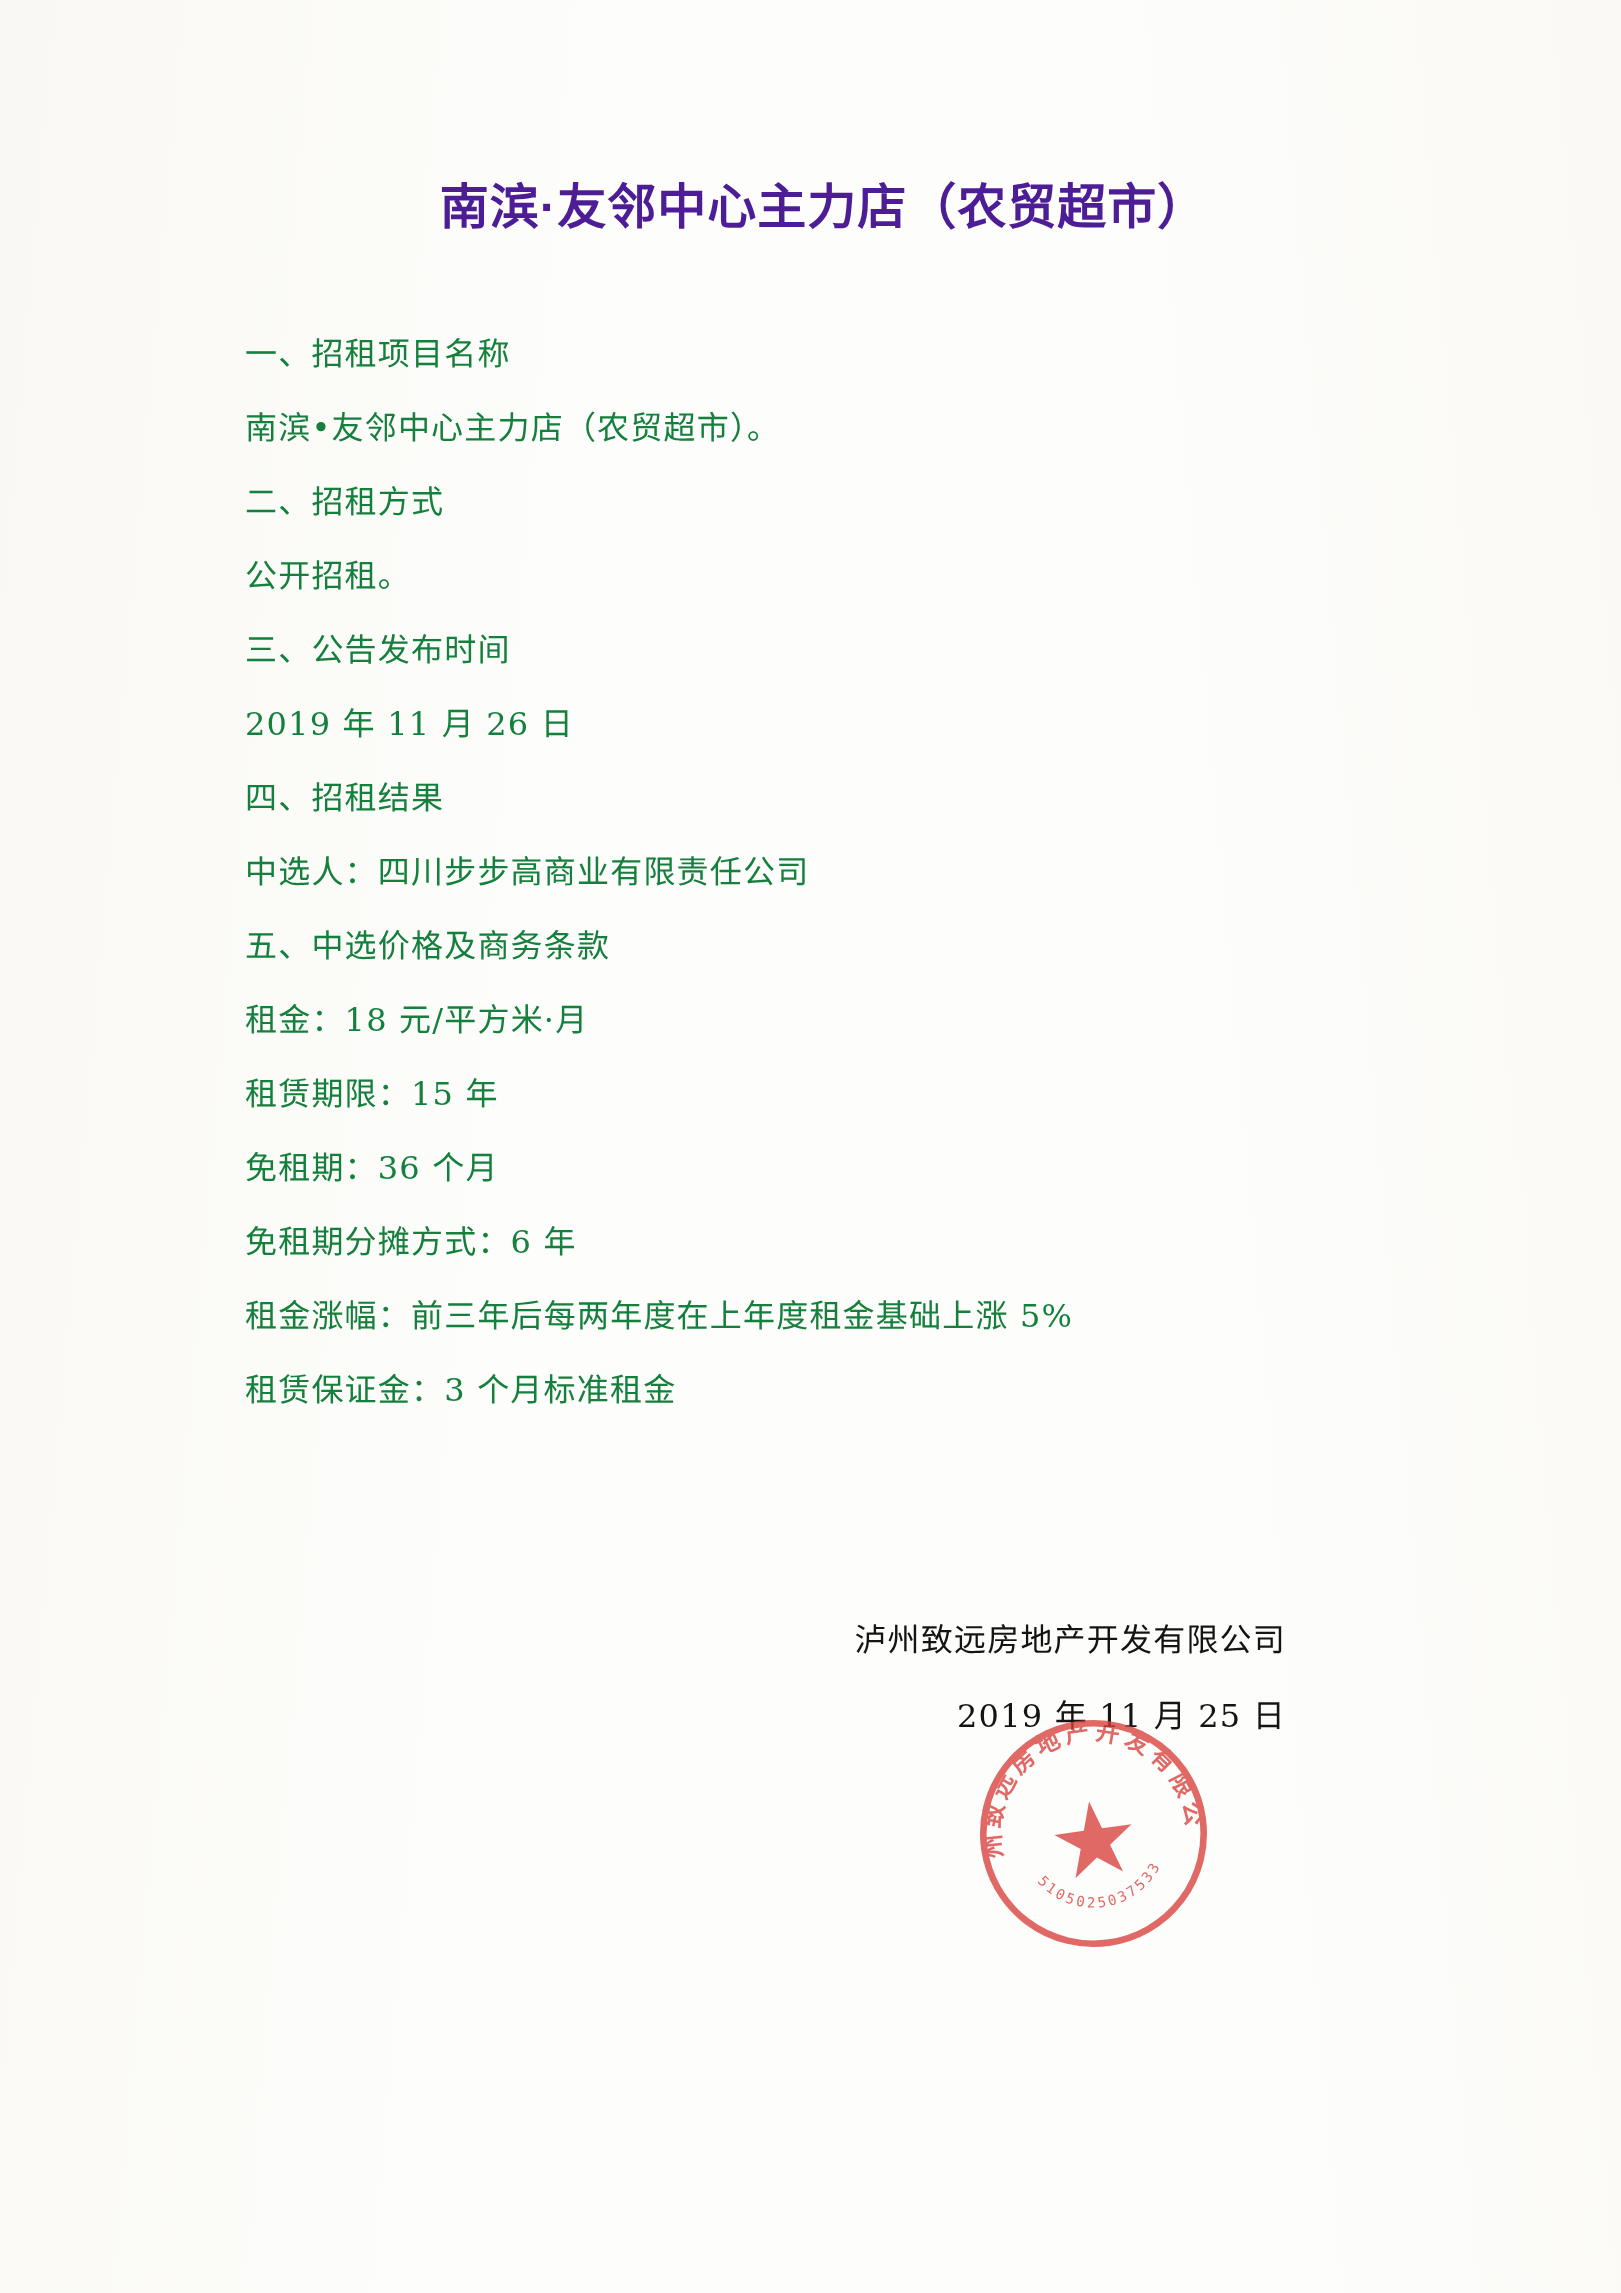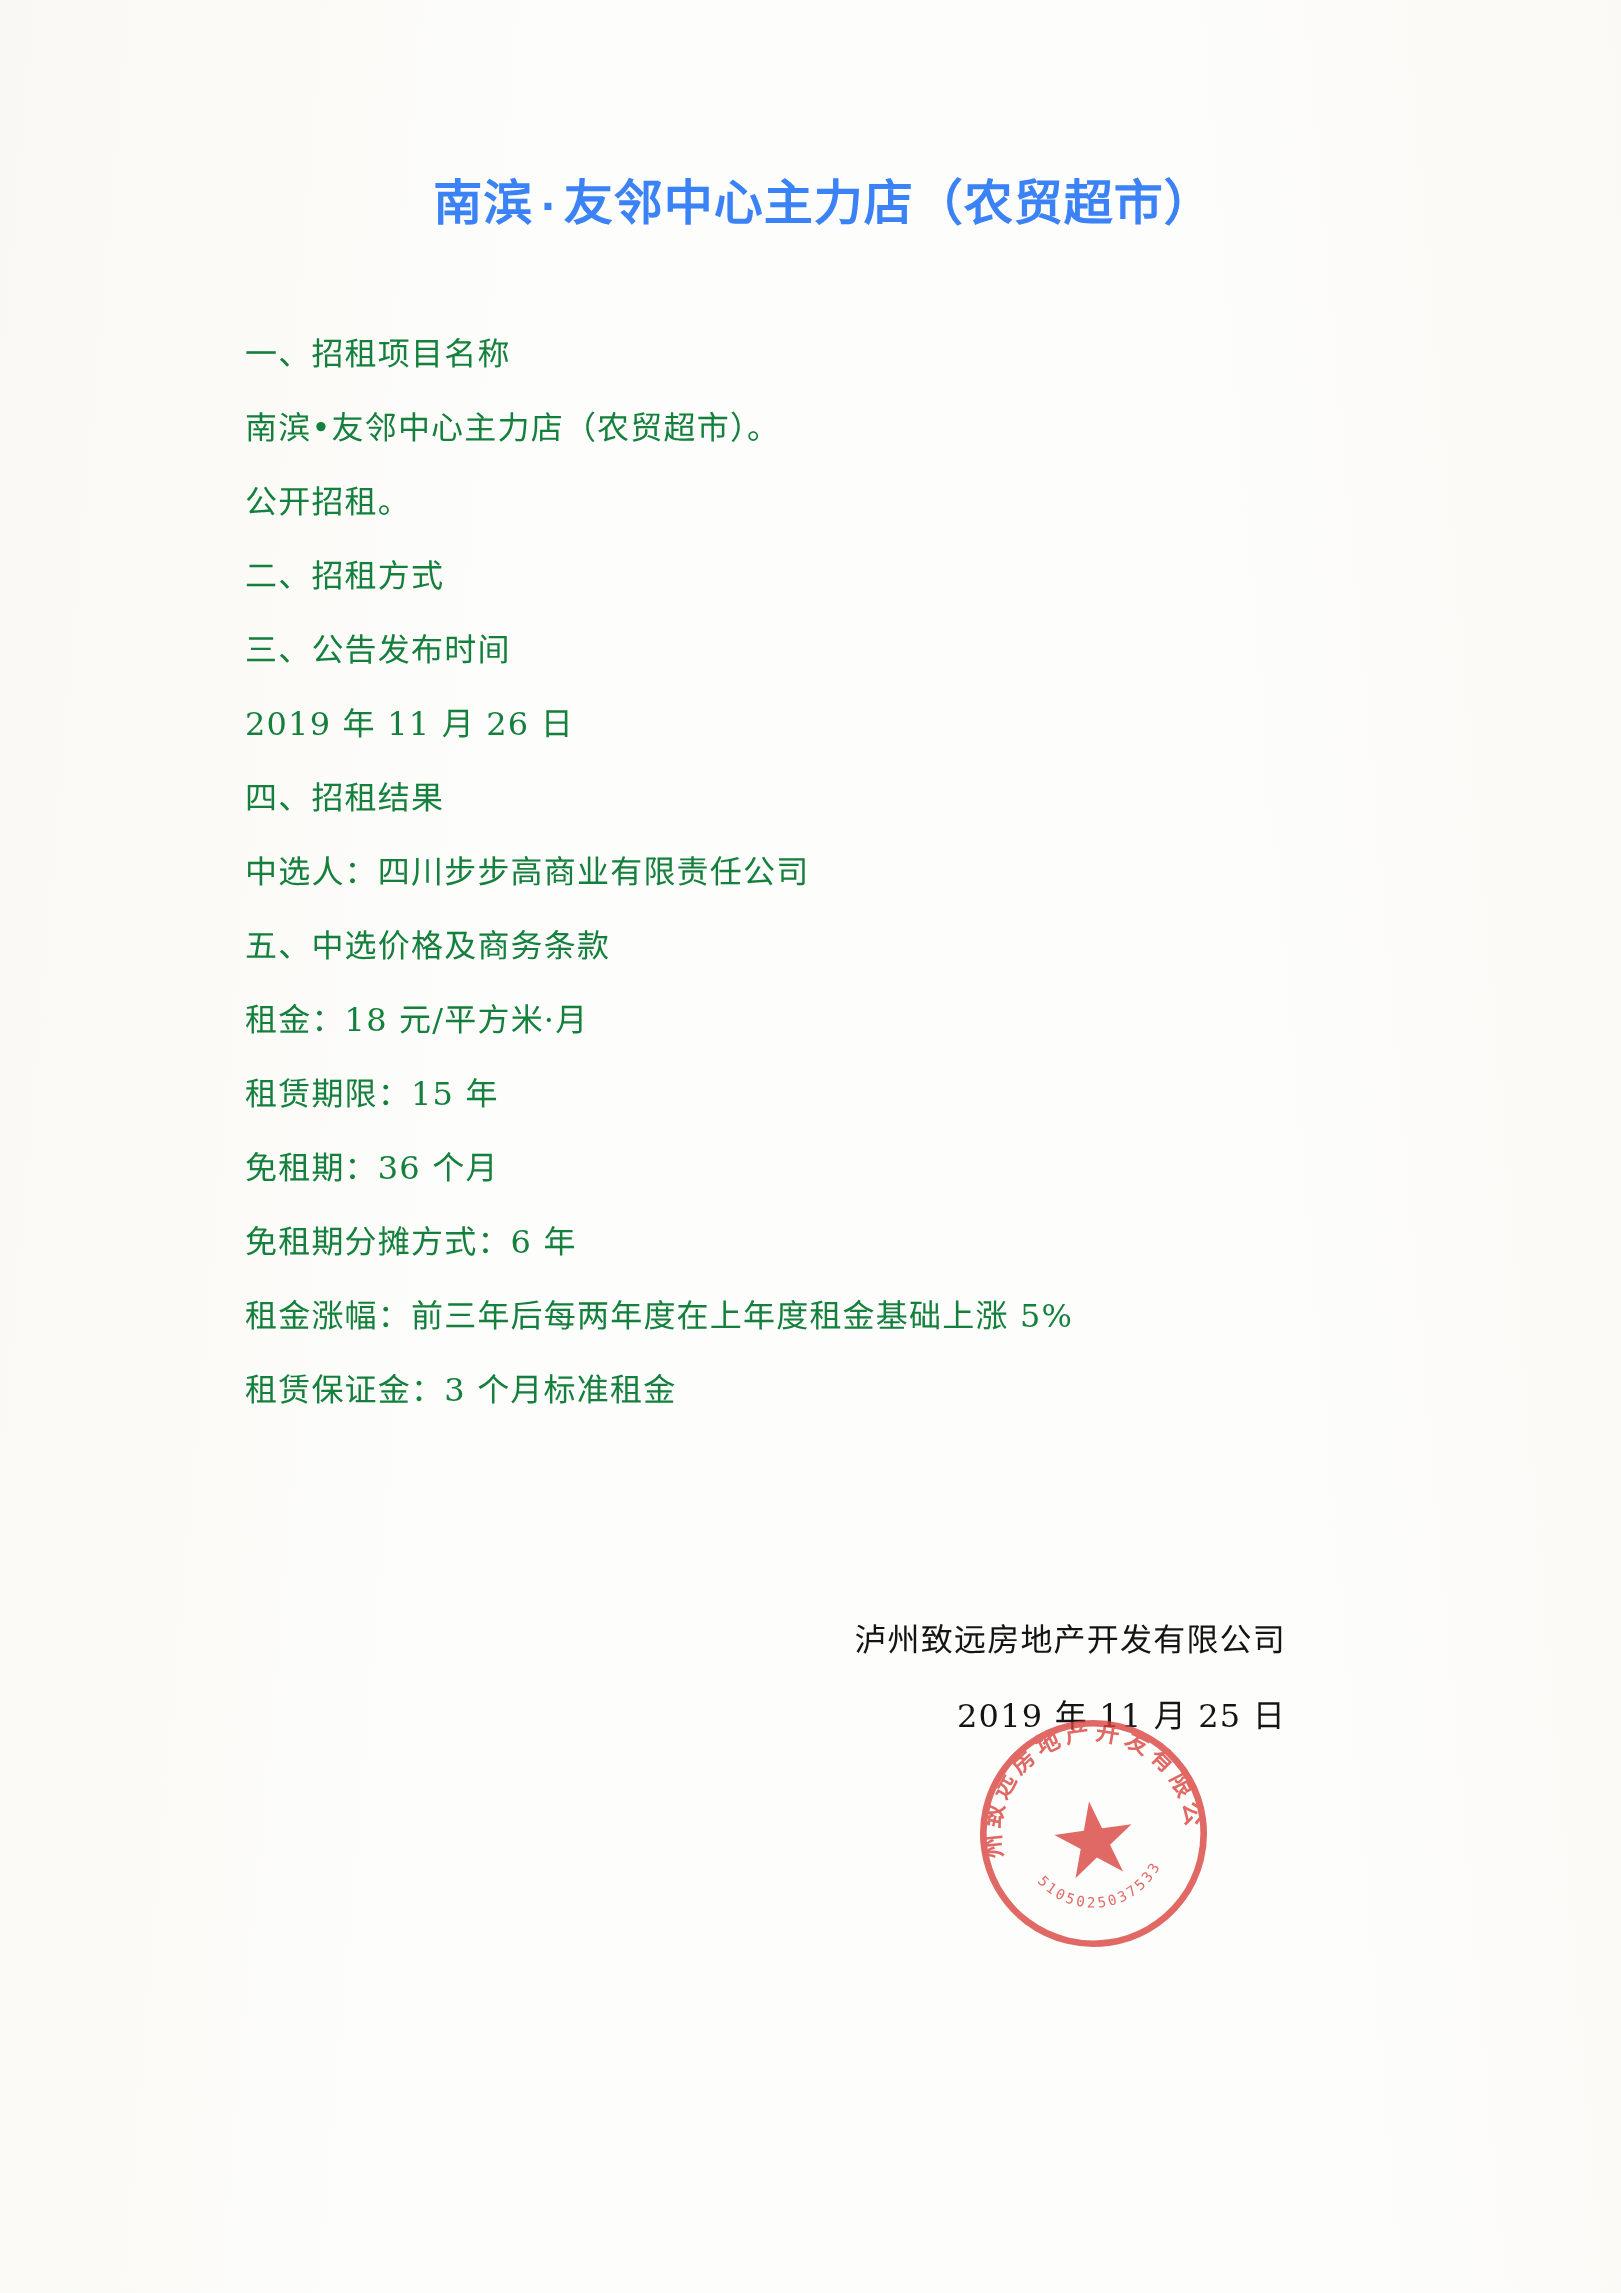--- a/index.html
+++ b/index.html
@@ -28,26 +28,26 @@
     pointer-events: none;
   }
   .content {
     position: absolute;
     left: 245px;
     top: 0;
     width: 1157px;
   }
   .doc-title {
     text-align: center;
-    font-family: Liberation Mono, monospace;
+    font-family: Liberation Sans, sans-serif;
     font-weight: bold;
     font-size: 49px;
     line-height: 1.35;
     letter-spacing: 1px;
-    color: #3b82f6;
+    color: #4c1d95;
     padding-top: 174px;
   }
   .doc-title .line2 {
     display: block;
   }
   .body-block {
     margin-top: 98px;
   }
   .para {
     font-size: 32px;
@@ -92,22 +92,22 @@
 
   <div class="content">
 
     <div class="doc-title">
       <span>南滨·友邻中心主力店（农贸超市）</span>
     </div>
 
     <div class="body-block">
       <p class="para">一、招租项目名称</p>
       <p class="para">南滨•友邻中心主力店（农贸超市）。</p>
+      <p class="para">二、招租方式</p>
       <p class="para">公开招租。</p>
-      <p class="para">二、招租方式</p>
       <p class="para">三、公告发布时间</p>
       <p class="para">2019 年 11 月 26 日</p>
       <p class="para">四、招租结果</p>
       <p class="para">中选人：四川步步高商业有限责任公司</p>
       <p class="para">五、中选价格及商务条款</p>
       <p class="para">租金：18 元/平方米·月</p>
       <p class="para">租赁期限：15 年</p>
       <p class="para">免租期：36 个月</p>
       <p class="para">免租期分摊方式：6 年</p>
       <p class="para">租金涨幅：前三年后每两年度在上年度租金基础上涨 5%</p>

